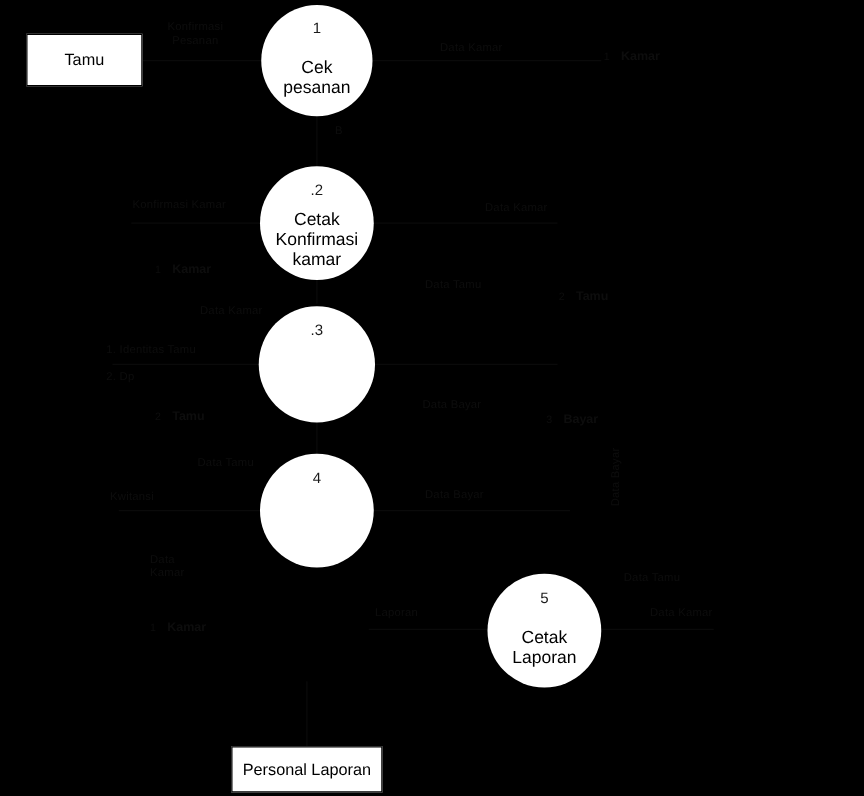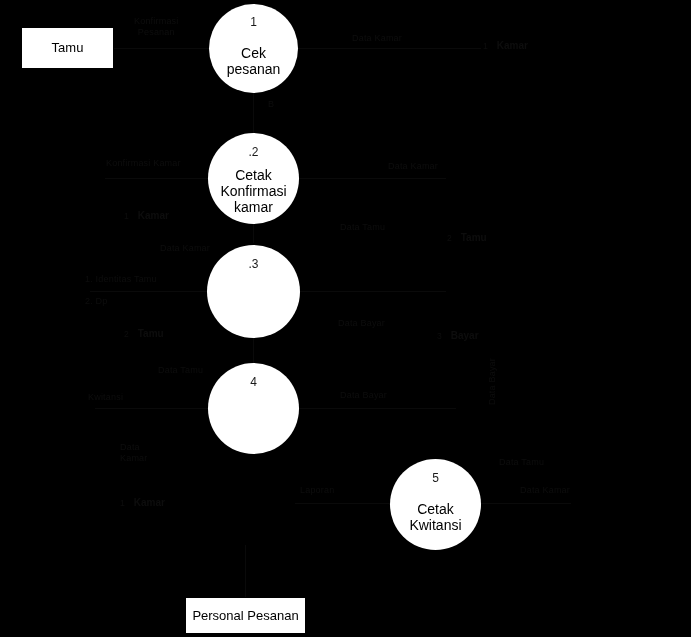--- a/index.html
+++ b/index.html
@@ -118,21 +118,21 @@
   <div class="line h" style="left:296px; top:408px; width:160px;"></div>
   <div class="line h" style="left:295px; top:503px; width:95px;"></div>
   <div class="line h" style="left:481px; top:503px; width:90px;"></div>
   <div class="line v" style="left:245px; top:545px; height:52px;"></div>
 
   <div class="entity" style="left:21px; top:27px; width:93px; height:42px;">
     <span>Tamu</span>
   </div>
 
   <div class="entity" style="left:185px; top:597px; width:121px; height:37px;">
-    <span>Personal Pesanan</span>
+    <span>Personal Laporan</span>
   </div>
 
   <div class="process" style="left:209px; top:4px; width:89px; height:89px;">
     <span class="pnum">1</span>
     <span class="pname">Cek pesanan</span>
   </div>
 
   <div class="process" style="left:208px; top:133px; width:91px; height:91px;">
     <span class="pnum">.2</span>
     <span class="pname">Cetak Konfirmasi
@@ -142,21 +142,21 @@
   <div class="process" style="left:207px; top:245px; width:93px; height:93px;">
     <span class="pnum">.3</span>
   </div>
 
   <div class="process" style="left:208px; top:363px; width:91px; height:91px;">
     <span class="pnum">4</span>
   </div>
 
   <div class="process" style="left:390px; top:459px; width:91px; height:91px;">
     <span class="pnum">5</span>
-    <span class="pname">Cetak Kwitansi</span>
+    <span class="pname">Cetak Laporan</span>
   </div>
 
   <div class="store" style="left:483px; top:40px;">
     <span class="store-id">1</span>
     <span class="store-name">Kamar</span>
   </div>
 
   <div class="store" style="left:124px; top:210px;">
     <span class="store-id">1</span>
     <span class="store-name">Kamar</span>

